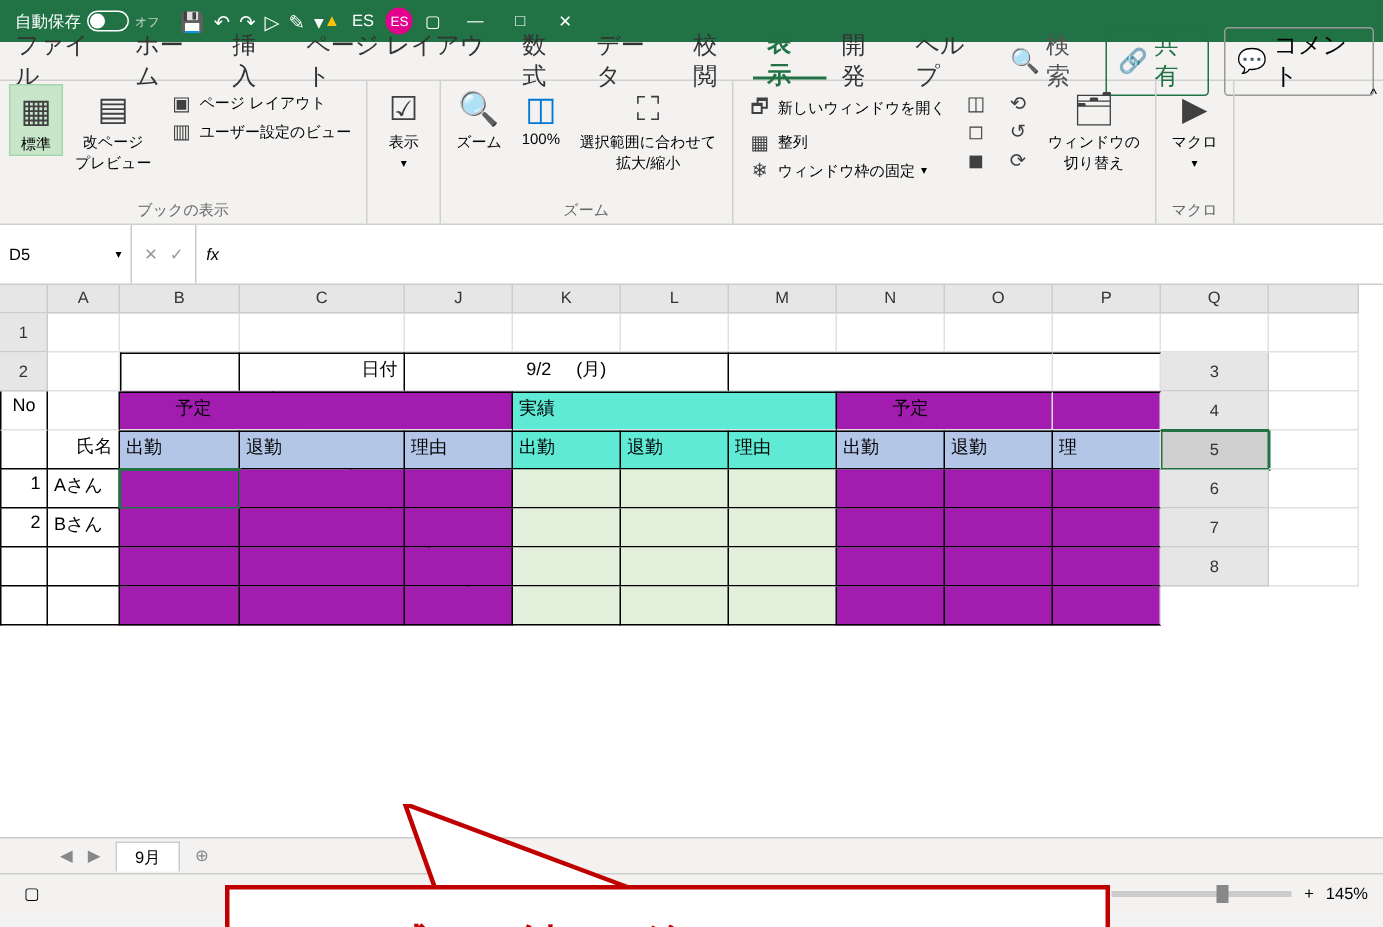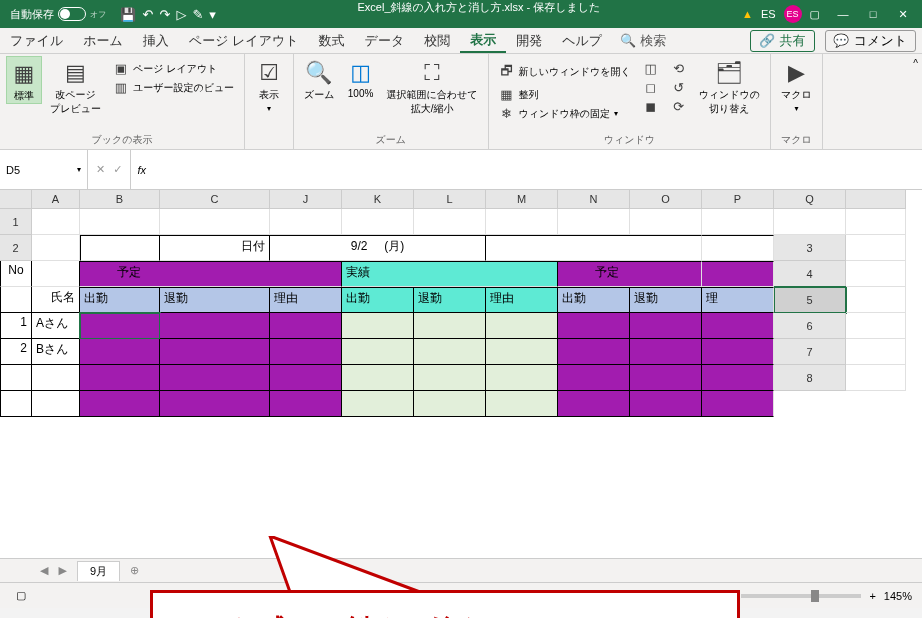--- a/index.html
+++ b/index.html
@@ -10,21 +10,21 @@
 .titlebar .toggle { width: 28px; height: 14px; border: 1px solid #fff; border-radius: 7px; position: relative; }
 .titlebar .toggle::after { content:''; width:10px; height:10px; background:#fff; border-radius:50%; position:absolute; left:1px; top:1px; }
 .titlebar .qat { display:flex; gap:6px; margin-left:8px; align-items:center; }
 .titlebar .qat .icon { color:#fff; font-size:13px; }
 .titlebar .title { flex:1; text-align:center; }
 .titlebar .right { display:flex; align-items:center; gap:8px; }
 .titlebar .userbadge { width:18px; height:18px; border-radius:50%; background:#e3008c; display:flex; align-items:center; justify-content:center; font-size:9px; }
 .titlebar .winctl { display:flex; }
 .titlebar .winctl div { width:30px; text-align:center; }
 
-.tabbar { height: 26px; background:#f3f2f1; border-bottom:1px solid #d0d0d0; display:flex; align-items:center; font-size:13px; }
+.tabbar { height: 26px; background:#f3f2f1; border-bottom:1px solid #d0d0d0; display:flex; align-items:center; font-size:16px; }
 .tabbar .tab { padding: 0 10px; height:100%; display:flex; align-items:center; color:#333; }
 .tabbar .tab.active { color:#217346; border-bottom:2px solid #217346; font-weight:bold; }
 .tabbar .spacer { flex:1; }
 .tabbar .search { display:flex; align-items:center; gap:4px; padding:0 8px; color:#555; }
 .tabbar .share { border:1px solid #217346; color:#217346; border-radius:3px; padding:1px 8px; margin:0 4px; display:flex; align-items:center; gap:4px; }
 .tabbar .comment { border:1px solid #999; border-radius:3px; padding:1px 8px; margin:0 6px; display:flex; align-items:center; gap:4px; }
 
 .ribbon { height: 96px; background:#f3f2f1; border-bottom:1px solid #d0d0d0; display:flex; }
 .ribbon .group { border-right:1px solid #d0d0d0; padding:2px 6px 0; display:flex; flex-direction:column; }
 .ribbon .group .body { flex:1; display:flex; align-items:flex-start; gap:4px; }
@@ -80,21 +80,20 @@
     <span style="font-size:8px;opacity:.7">オフ</span>
   </div>
   <div class="qat">
     <span class="icon">💾</span>
     <span class="icon">↶</span>
     <span class="icon">↷</span>
     <span class="icon">▷</span>
     <span class="icon">✎</span>
     <span class="icon">▾</span>
   </div>
-  <div class="title">Excel_斜線の入れ方と消し方.xlsx - 保存しました</div>
   <div class="right">
     <span style="color:#ffc107">▲</span>
     <span>ES</span>
     <span class="userbadge">ES</span>
     <span>▢</span>
     <div class="winctl">
       <div>—</div>
       <div>□</div>
       <div>✕</div>
     </div>
@@ -218,21 +217,20 @@
         <div class="smallbtn">
             <span class="ic">⟳</span>
           </div>
       </div>
       <div class="bigbtn">
           <span class="ic">🗂</span>
           <span style="white-space:pre-line">ウィンドウの
 切り替え</span>
         </div>
     </div>
-    <div class="name">ウィンドウ</div>
   </div>
   <div class="group">
     <div class="body">
         <div class="bigbtn">
           <span class="ic">▶</span>
           <span>マクロ</span>
           <span style="font-size:8px">▾</span>
         </div>
       </div>
     <div class="name">マクロ</div>

